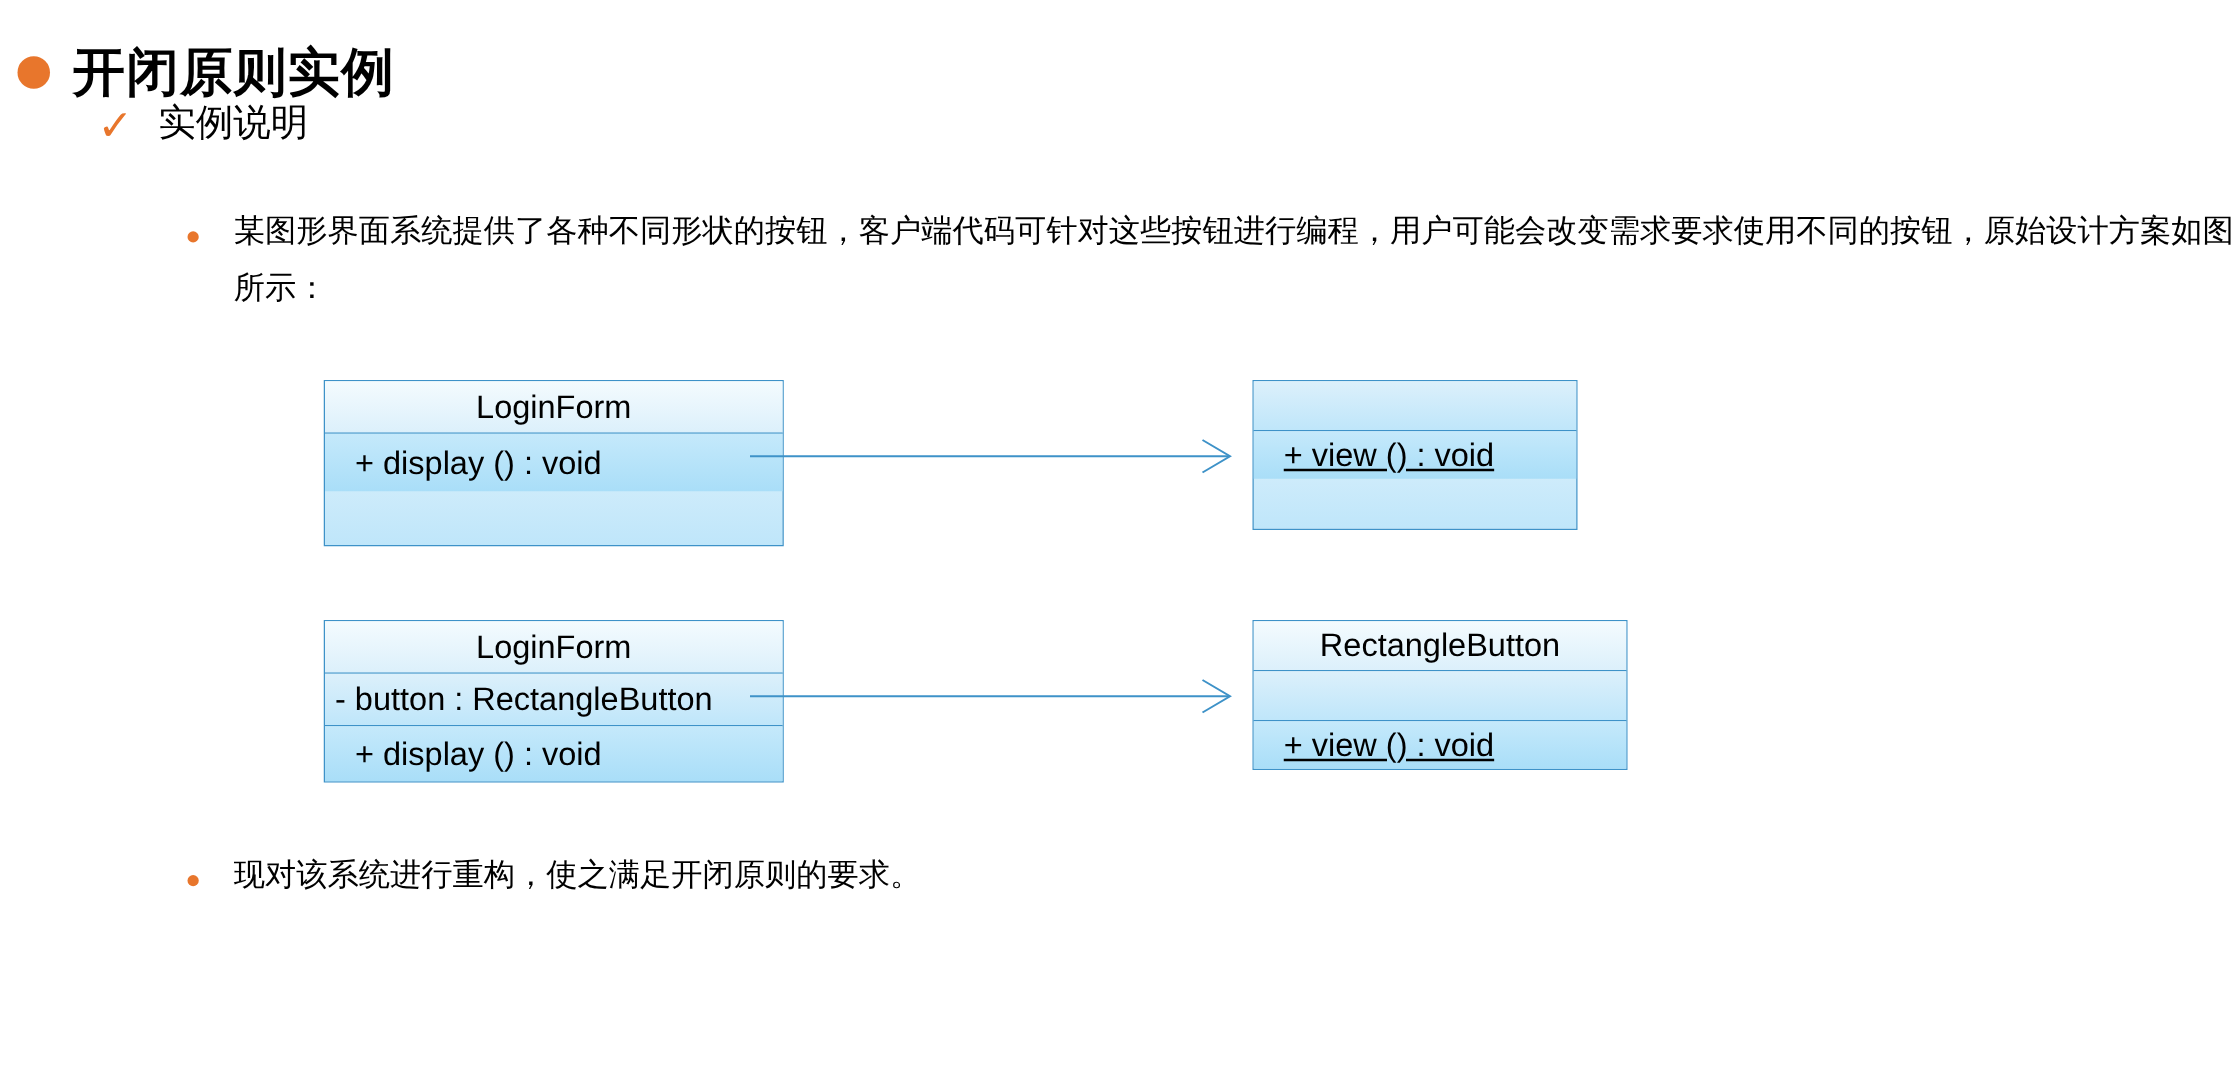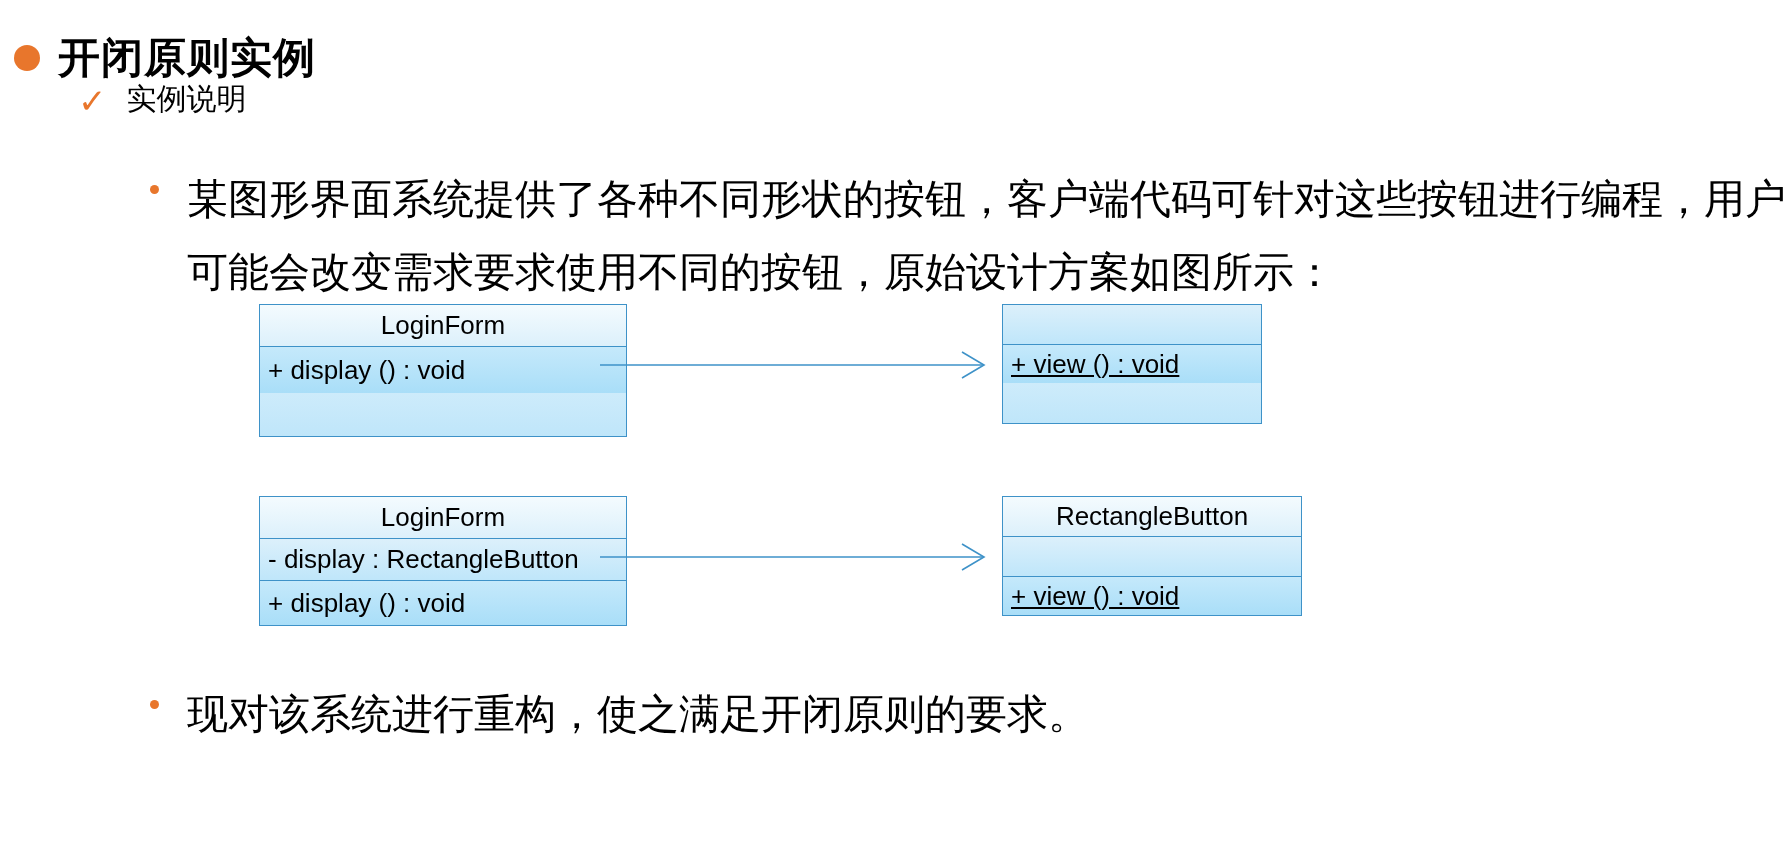--- a/index.html
+++ b/index.html
@@ -73,21 +73,21 @@
   }
   .bullet3-dot {
     width: 9px;
     height: 9px;
     border-radius: 50%;
     background: #E8762C;
     flex: 0 0 auto;
     margin-top: 22px;
   }
   .bullet3-text {
-    font-size: 41px;
+    font-size: 25px;
     line-height: 1.78;
     max-width: 1600px;
   }
 
   #para-desc { left: 150px; top: 163px; }
   #para-refactor { left: 150px; top: 678px; }
 
   
   .uml-box {
     position: absolute;
@@ -111,21 +111,21 @@
     border-bottom: 1px solid #3E92C8;
   }
   .uml-attr {
     justify-content: flex-start;
     padding-left: 8px;
     background: linear-gradient(to bottom, #DCF0FB 0%, #BFE6FA 100%);
     border-bottom: 1px solid #3E92C8;
   }
   .uml-op {
     justify-content: flex-start;
-    padding-left: 8px;
+    padding-left: 24px;
     background: linear-gradient(to bottom, #C5E9FB 0%, #A9DEF8 100%);
   }
 
   
   #box-loginform-1   { left: 240px; top: 304px; width: 368px; height: 133px; }
   #box-circlebutton  { left: 983px; top: 304px; width: 260px; height: 120px; }
   #box-loginform-2   { left: 240px; top: 496px; width: 368px; height: 130px; }
   #box-rectbutton    { left: 983px; top: 496px; width: 300px; height: 120px; }
 
   #box-loginform-1 .uml-title { height: 42px; }
@@ -176,21 +176,21 @@
   <div class="uml-row uml-op">+  view () : void</div>
 </div>
 
 <svg class="connector" id="connector-1" viewBox="0 0 400 50">
   <line x1="0" y1="25" x2="383" y2="25" stroke="#3E92C8" stroke-width="1.6"></line>
   <polyline points="362,12 384,25 362,38" fill="none" stroke="#3E92C8" stroke-width="1.6"></polyline>
 </svg>
 
 <div class="uml-box" id="box-loginform-2">
   <div class="uml-row uml-title">LoginForm</div>
-  <div class="uml-row uml-attr">-  display  : RectangleButton</div>
+  <div class="uml-row uml-attr">-  button  : RectangleButton</div>
   <div class="uml-row uml-op">+  display () : void</div>
 </div>
 
 <div class="uml-box" id="box-rectbutton">
   <div class="uml-row uml-title">RectangleButton</div>
   <div class="uml-row uml-attr"></div>
   <div class="uml-row uml-op">+  view () : void</div>
 </div>
 
 <svg class="connector" id="connector-2" viewBox="0 0 400 50">

